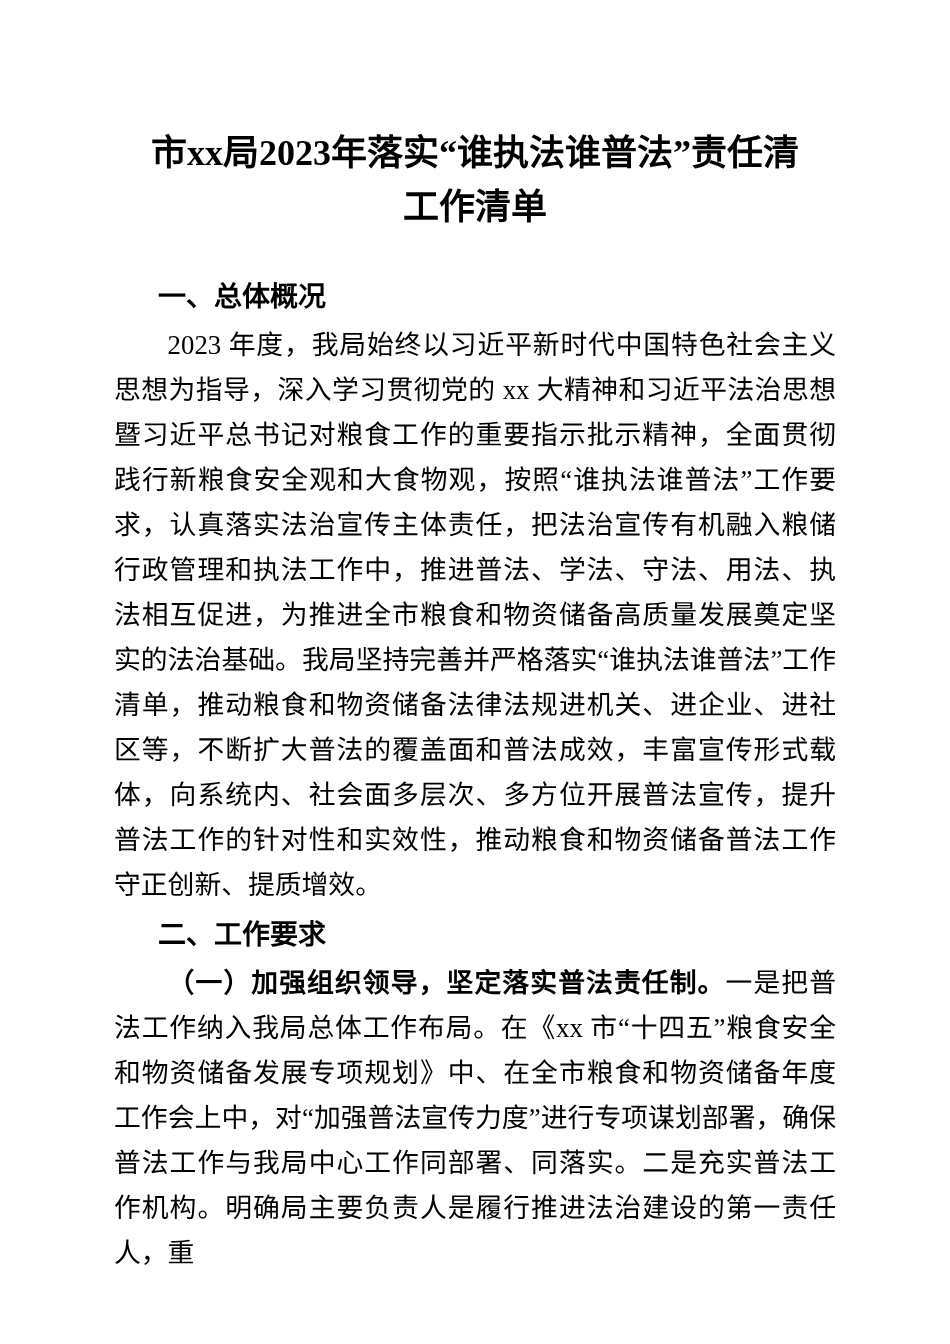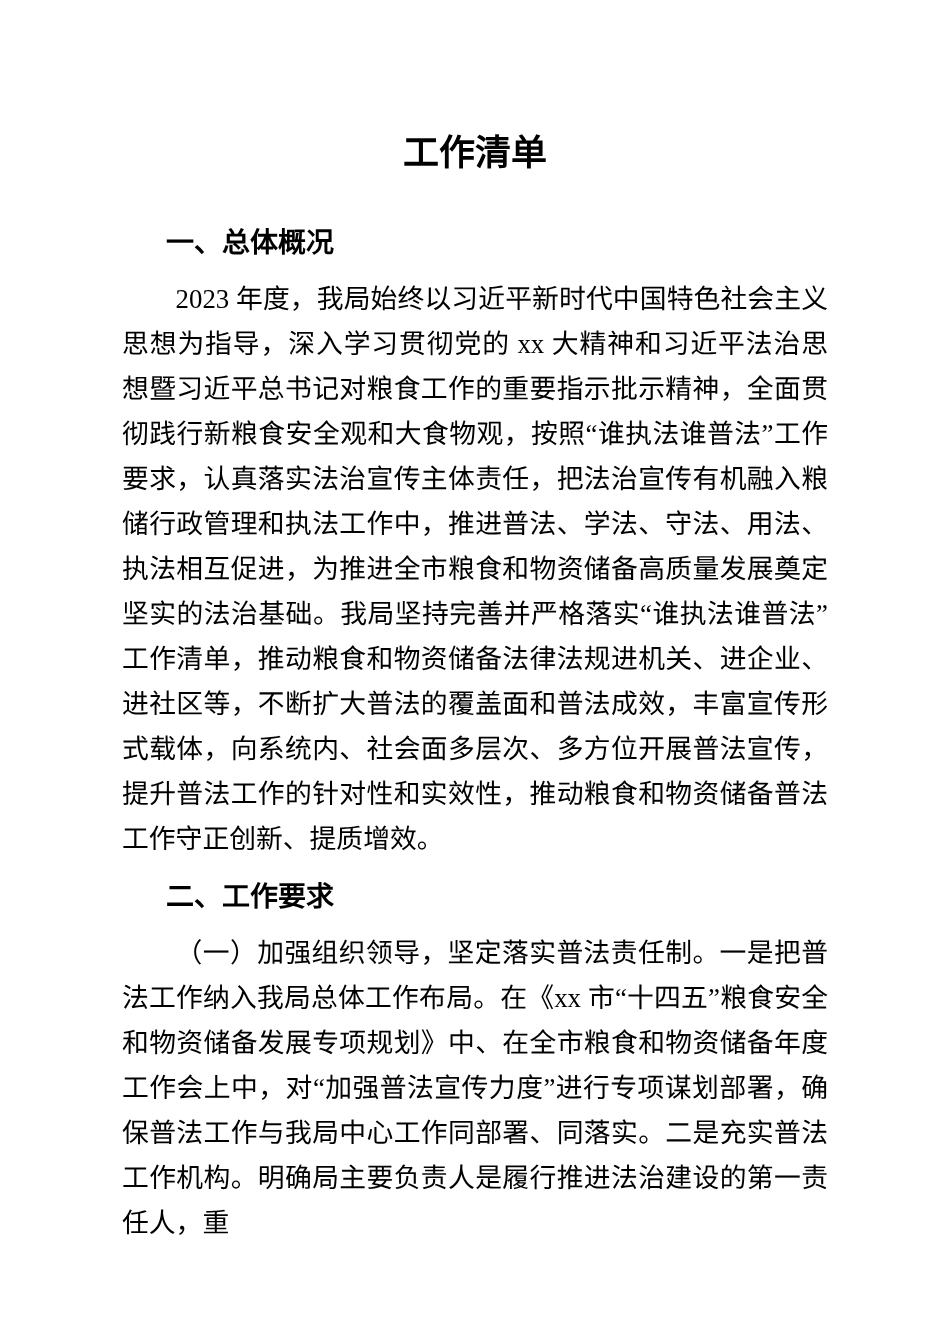--- a/index.html
+++ b/index.html
@@ -26,49 +26,50 @@
     font-weight: bold;
     font-size: 36px;
     line-height: 54px;
     color: #000000;
   }
   .doc-title .title-line {
     display: block;
     white-space: nowrap;
   }
   .sec-heading {
-    margin: 8px;
+    margin: 0;
     font-family: "Liberation Sans", sans-serif;
     font-weight: bold;
     font-size: 28px;
     line-height: 45px;
     text-indent: 48px;
     color: #000000;
   }
   .body-para {
-    margin: 12px;
+    margin: 4px;
     font-family: "Liberation Serif", serif;
     font-size: 26.8px;
     line-height: 45px;
     text-align: justify;
     text-justify: inter-ideograph;
     text-indent: 2em;
     color: #000000;
     word-break: break-all;
   }
   .body-para .lead {
-    font-weight: normal;
+    font-weight: bold;
   }
 </style>
 </head>
 <body>
 
 <div class="page">
 
   <h1 class="doc-title">
+    <span class="title-line">市xx局2023年落实“谁执法谁普法”责任清</span>
     <span class="title-line">工作清单</span>
   </h1>
 
   <h2 class="sec-heading">一、总体概况</h2>
 
   <p class="body-para">
     <span>2023 年度，我局始终以习近平新时代中国特色社会主义思想为指导，深入学习贯彻党的 xx 大精神和习近平法治思想暨习近平总书记对粮食工作的重要指示批示精神，全面贯彻践行新粮食安全观和大食物观，按照“谁执法谁普法”工作要求，认真落实法治宣传主体责任，把法治宣传有机融入粮储行政管理和执法工作中，推进普法、学法、守法、用法、执法相互促进，为推进全市粮食和物资储备高质量发展奠定坚实的法治基础。我局坚持完善并严格落实“谁执法谁普法”工作清单，推动粮食和物资储备法律法规进机关、进企业、进社区等，不断扩大普法的覆盖面和普法成效，丰富宣传形式载体，向系统内、社会面多层次、多方位开展普法宣传，提升普法工作的针对性和实效性，推动粮食和物资储备普法工作守正创新、提质增效。</span>
   </p>
 
   <h2 class="sec-heading">二、工作要求</h2>

